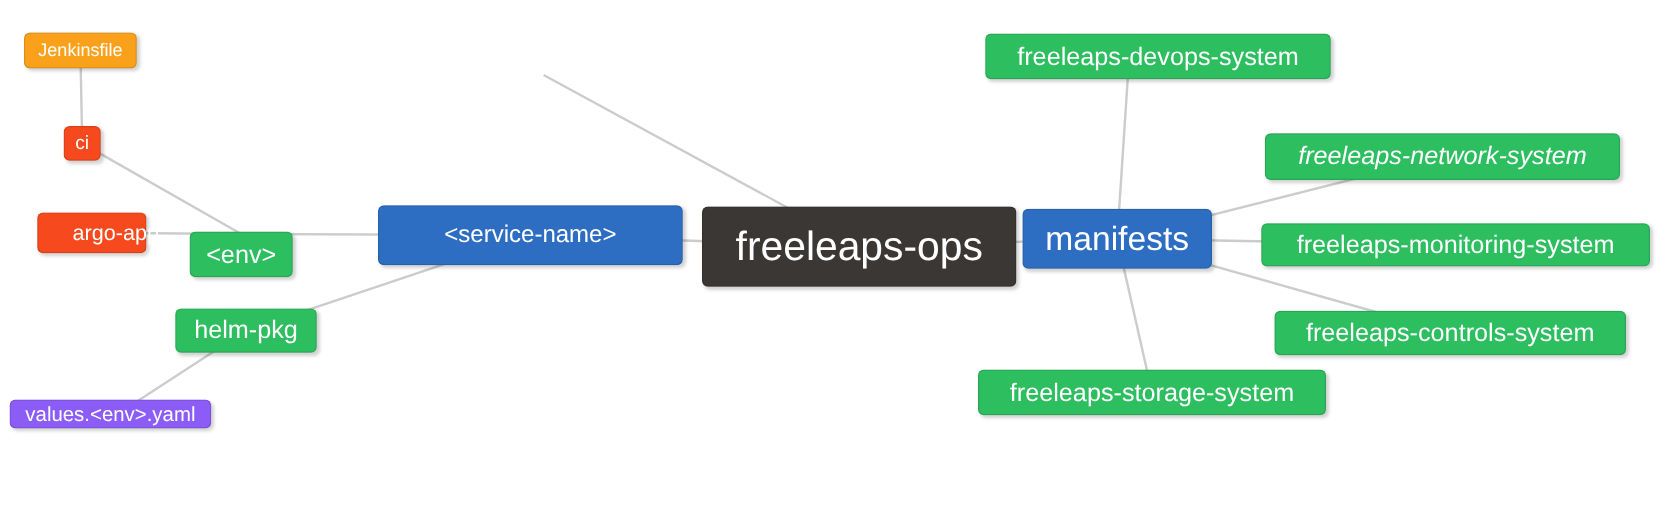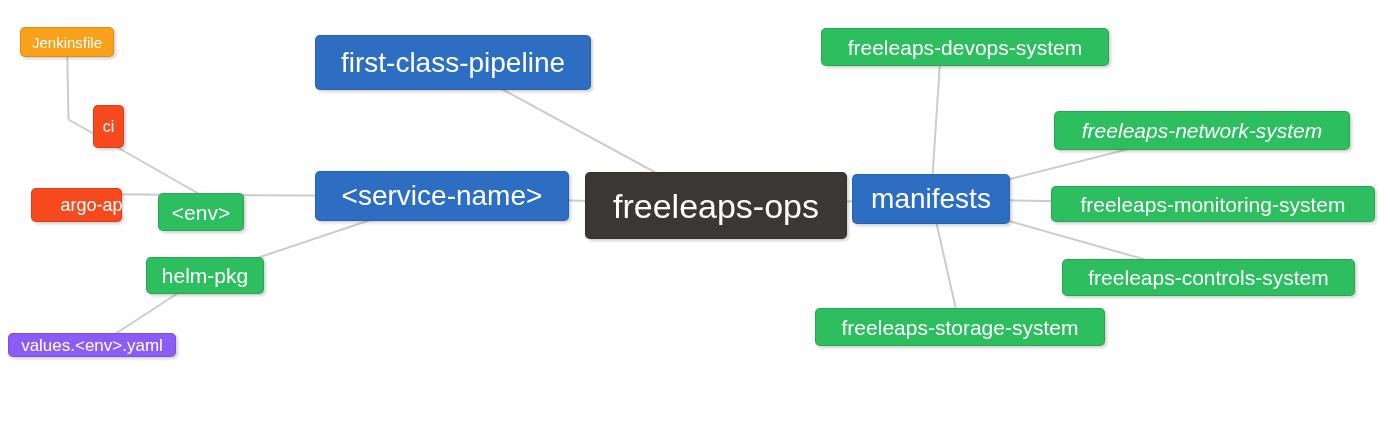--- a/index.html
+++ b/index.html
@@ -62,27 +62,26 @@
       <line x1="453" y1="62.5" x2="716" y2="205.5" stroke="#cccccc" stroke-width="2"></line>
       <line x1="716" y1="205.5" x2="931" y2="199" stroke="#cccccc" stroke-width="2"></line>
       <line x1="931" y1="199" x2="941" y2="47" stroke="#cccccc" stroke-width="2"></line>
       <line x1="931" y1="199" x2="1202" y2="130.5" stroke="#cccccc" stroke-width="2"></line>
       <line x1="931" y1="199" x2="1213" y2="204" stroke="#cccccc" stroke-width="2"></line>
       <line x1="931" y1="199" x2="1208.5" y2="277.5" stroke="#cccccc" stroke-width="2"></line>
       <line x1="931" y1="199" x2="960" y2="327" stroke="#cccccc" stroke-width="2"></line>
     </svg>
   <div class="nodes-layer" id="nodes-layer">
       <div class="node" style="left: 585px; top: 172px; width: 262px; height: 67px; font-size: 34px; background: rgb(59, 55, 52);">freeleaps-ops</div>
-      <div class="node" style="left: 315px; top: 35px; width: 276px; height: 55px; font-size: 28px; background: rgb(45, 110, 195);">first-class-pipeline</div>
-      <div class="node" style="left: 315px; top: 171px; width: 254px; height: 50px; font-size: 28px; background: rgb(45, 110, 195);">&lt;service-name&gt;</div>
+      <div class="node" style="left: 315px; top: 171px; width: 254px; height: 50px; font-size: 20px; background: rgb(45, 110, 195);">&lt;service-name&gt;</div>
       <div class="node" style="left: 852px; top: 174px; width: 158px; height: 50px; font-size: 28px; background: rgb(45, 110, 195);">manifests</div>
       <div class="node" style="left: 158px; top: 176px; width: 86px; height: 38px; font-size: 21px; background: rgb(45, 190, 96); margin-top: 17px;">&lt;env&gt;</div>
       <div class="node" style="left: 146px; top: 257px; width: 118px; height: 37px; font-size: 21px; background: rgb(45, 190, 96);">helm-pkg</div>
-      <div class="node" style="left: 53px; top: 105px; width: 31px; height: 43px; font-size: 16px; background: rgb(246, 73, 29); margin-left: 40px;">ci</div>
-      <div class="node" style="left: 31px; top: 188px; width: 91px; height: 34px; font-size: 18px; background: rgb(246, 73, 29); padding-left: 40px;">argo-app</div>
+      <div class="node" style="left: 53px; top: 105px; width: 31px; height: 29px; font-size: 16px; background: rgb(246, 73, 29);">ci</div>
+      <div class="node" style="left: 31px; top: 177px; width: 91px; height: 34px; font-size: 18px; background: rgb(246, 73, 29); padding-left: 40px;">argo-app</div>
       <div class="node" style="left: 8px; top: 333px; width: 168px; height: 24px; font-size: 17px; background: #8b5cf6;">values.&lt;env&gt;.yaml</div>
       <div class="node" style="left: 20px; top: 27px; width: 94px; height: 30px; font-size: 15px; background: rgb(249, 161, 27);">Jenkinsfile</div>
       <div class="node" style="left: 821px; top: 28px; width: 288px; height: 38px; font-size: 21px; background: rgb(45, 190, 96);">freeleaps-devops-system</div>
       <div class="node" style="left: 1054px; top: 111px; width: 296px; height: 39px; font-size: 21px; background: rgb(45, 190, 96); font-style: italic;">freeleaps-network-system</div>
       <div class="node" style="left: 1051px; top: 186px; width: 324px; height: 36px; font-size: 21px; background: rgb(45, 190, 96);">freeleaps-monitoring-system</div>
       <div class="node" style="left: 1062px; top: 259px; width: 293px; height: 37px; font-size: 21px; background: rgb(45, 190, 96);">freeleaps-controls-system</div>
       <div class="node" style="left: 815px; top: 308px; width: 290px; height: 38px; font-size: 21px; background: rgb(45, 190, 96);">freeleaps-storage-system</div>
     </div>
 </div>
 

